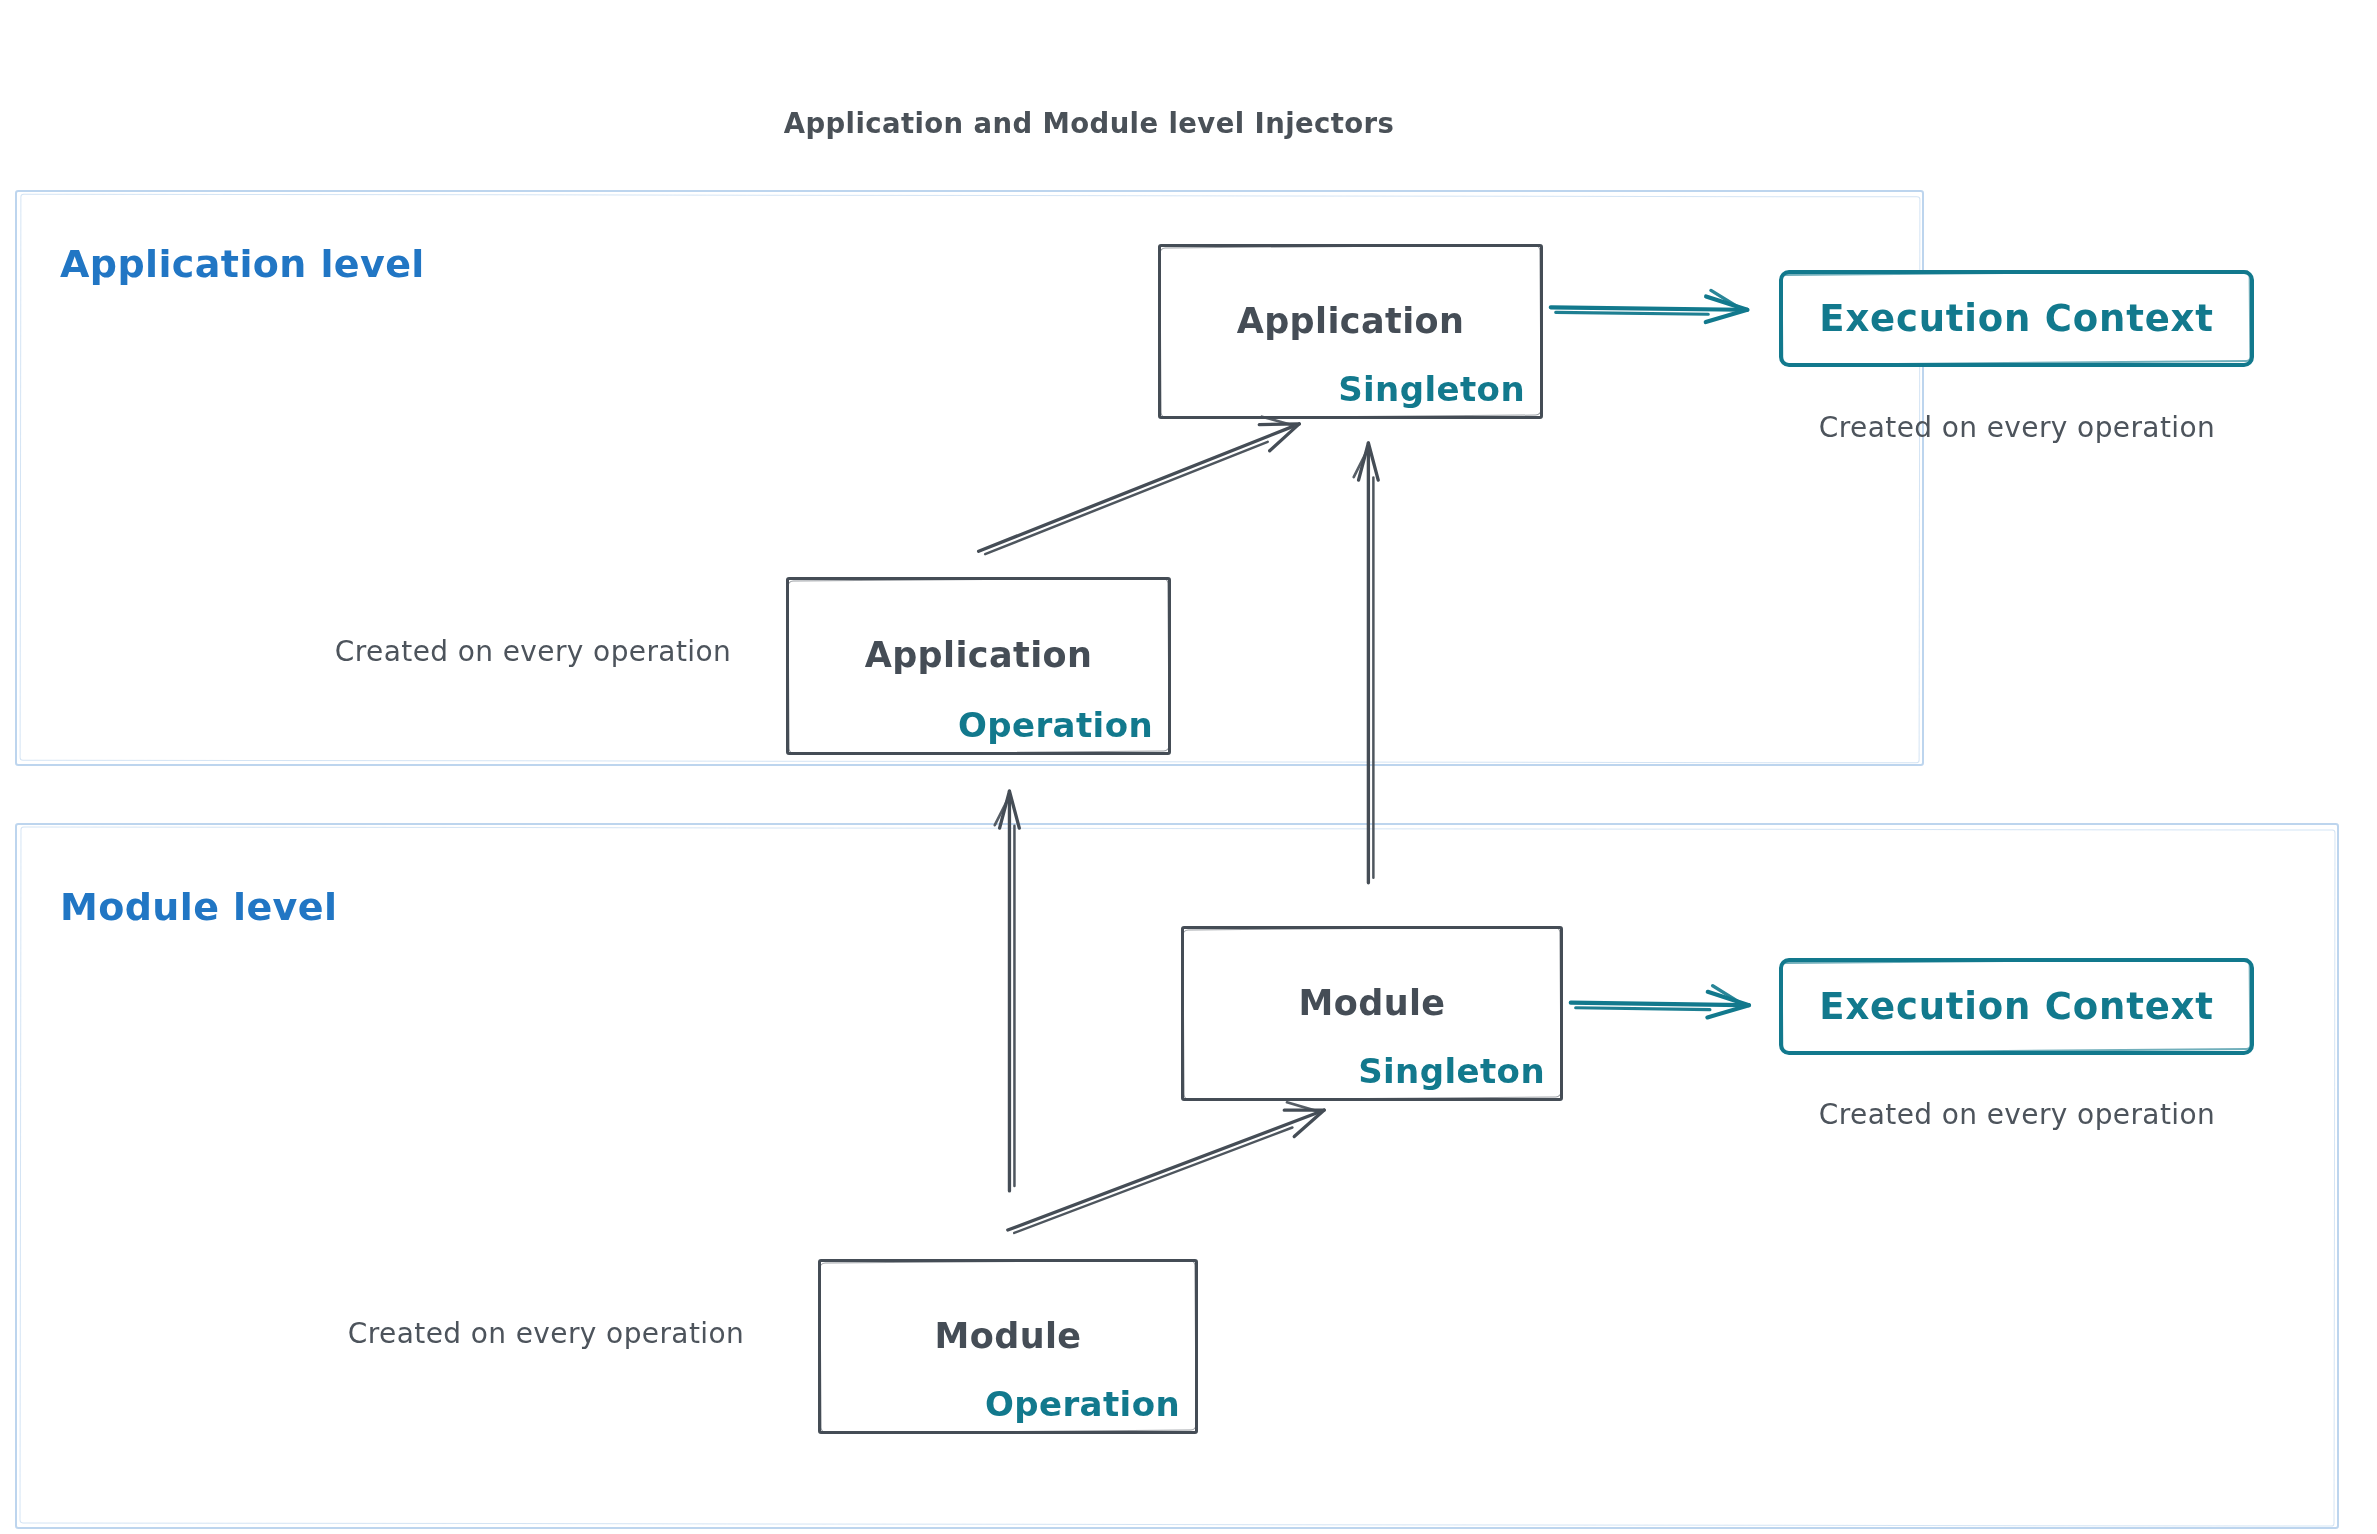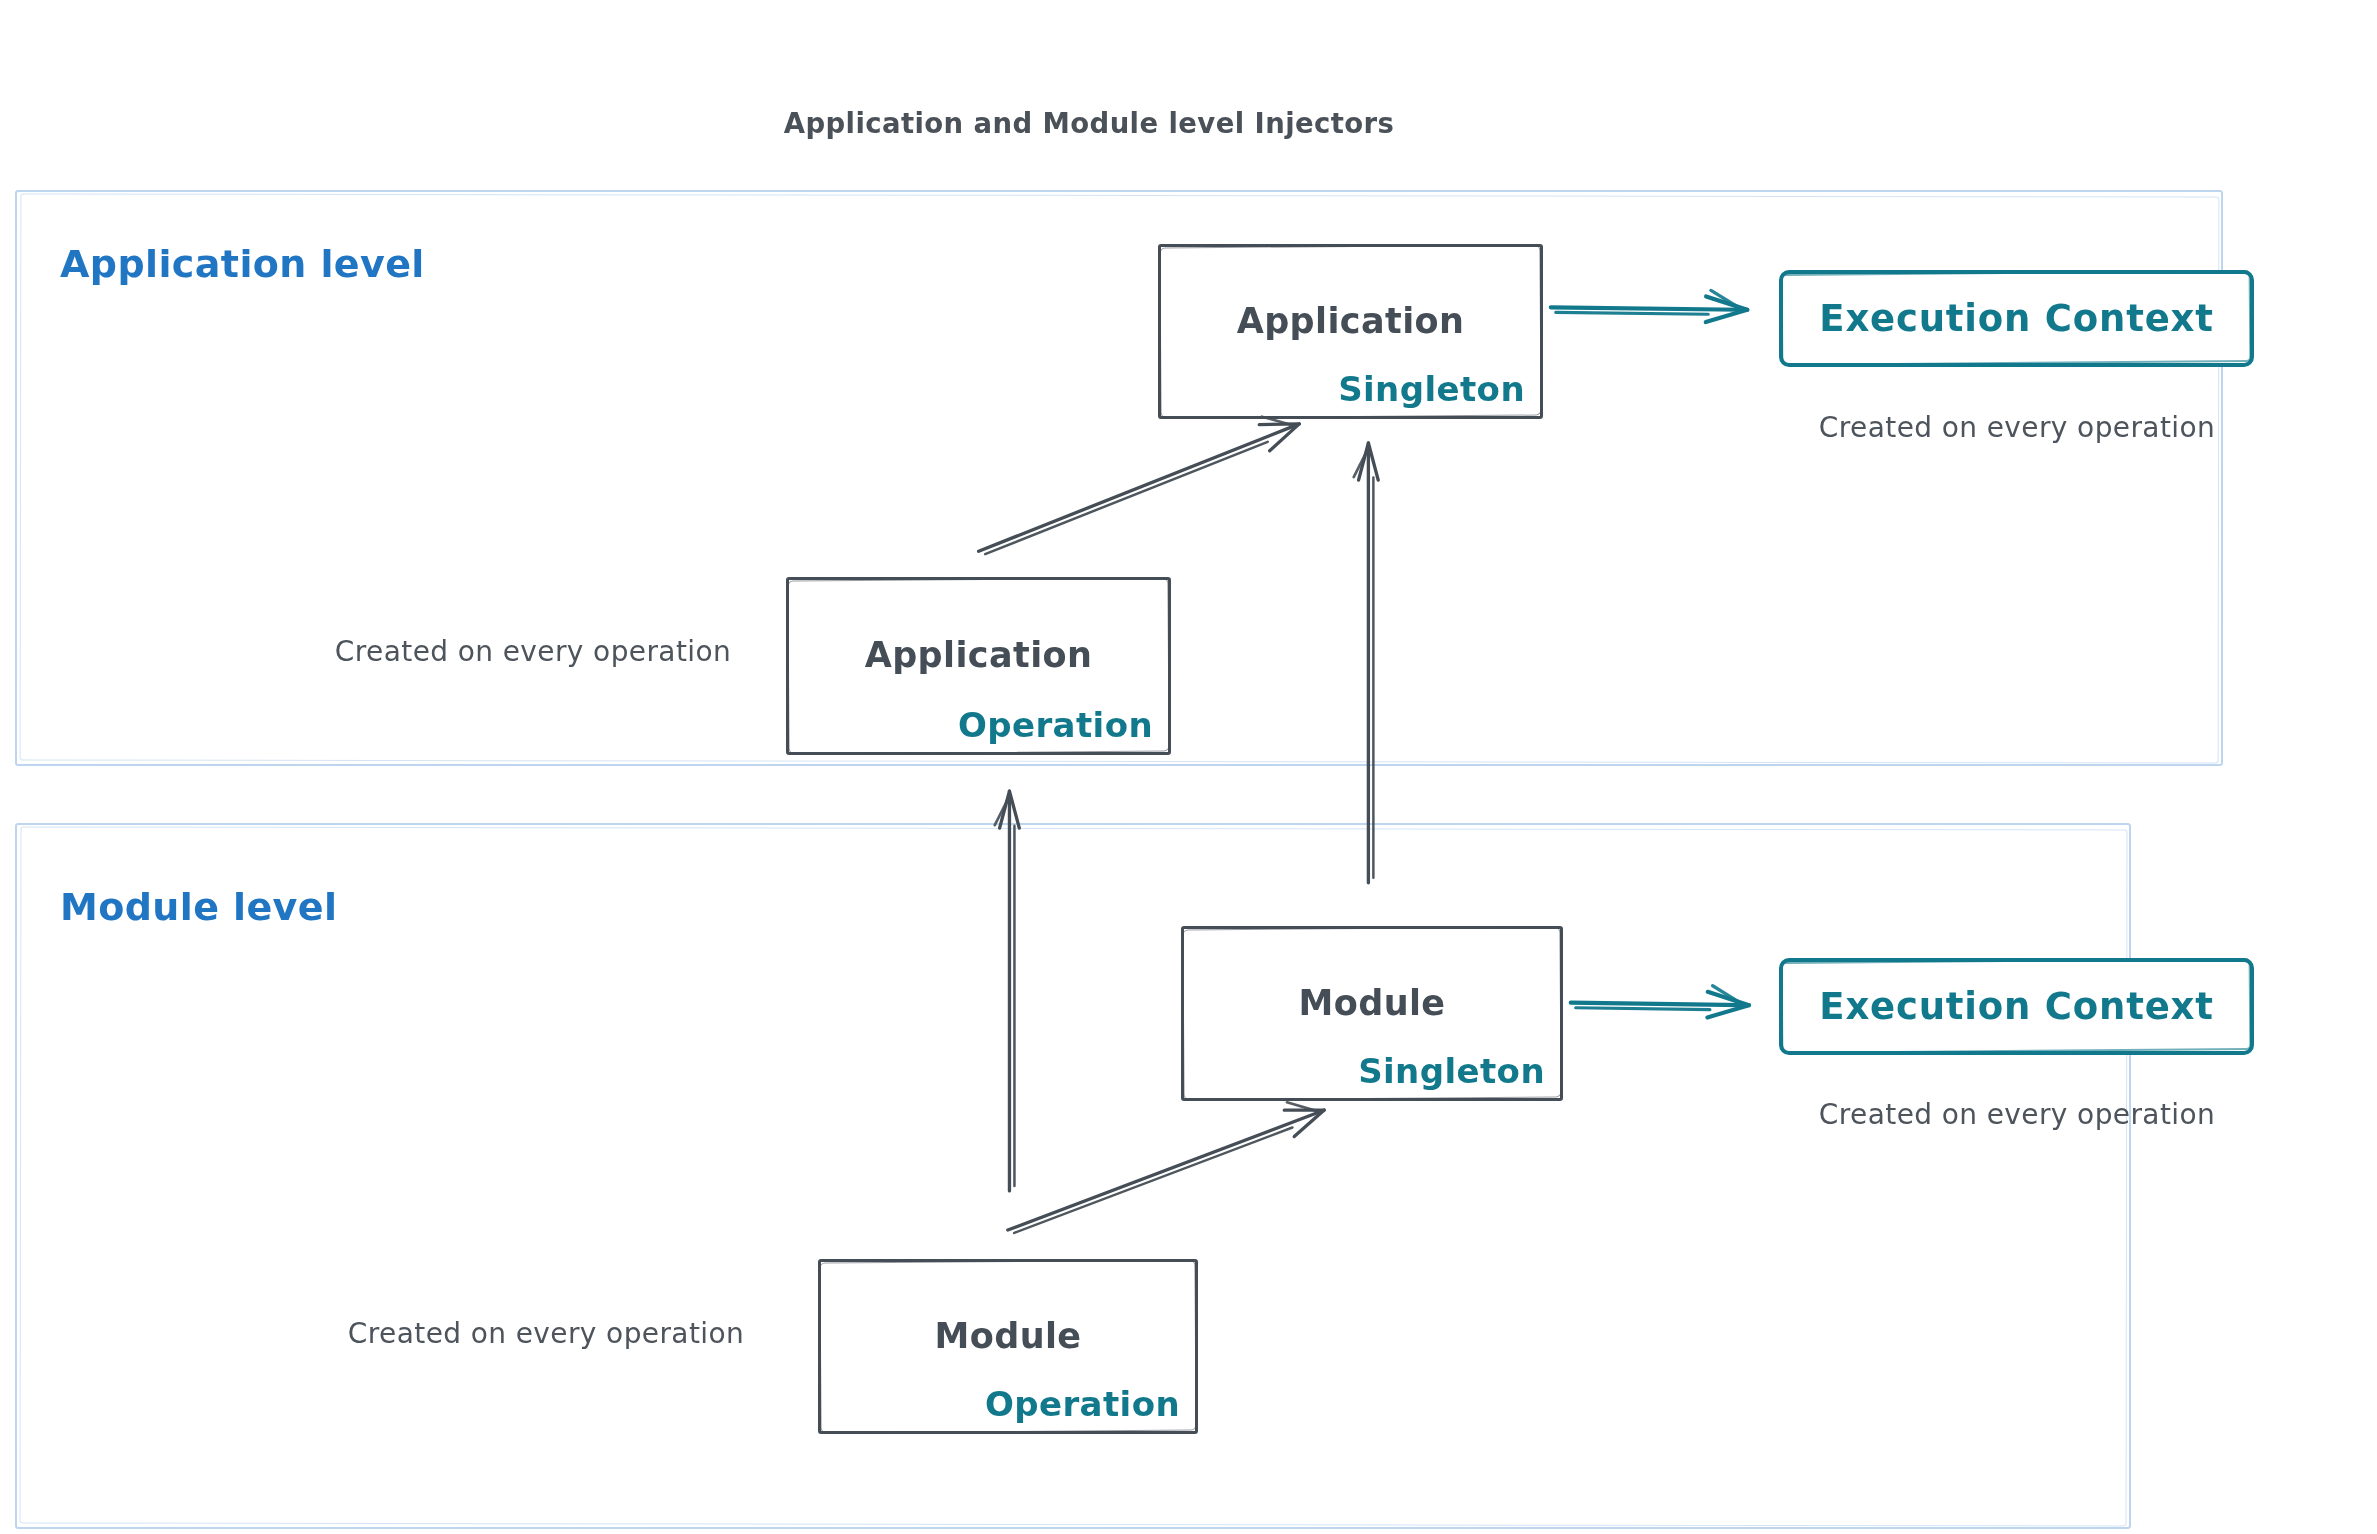--- a/index.html
+++ b/index.html
@@ -30,22 +30,22 @@
     font-size:27.5px;font-weight:700;color:#4a5158;
     letter-spacing:0.4px;white-space:nowrap;
   }
 
   
   .level{position:absolute;border:2.5px solid var(--section);border-radius:3.3px;background:transparent;}
   .level::after{
     content:"";position:absolute;inset:2.5px;border:1.3px solid var(--section);
     border-radius:3.3px;opacity:.65;transform:rotate(.08deg);pointer-events:none;
   }
-  #section-application{left:15px;top:190px;width:2208px;height:576px;}
-  #section-module{left:15px;top:823px;width:2116px;height:706px;}
+  #section-application{left:15px;top:190px;width:1909px;height:576px;}
+  #section-module{left:15px;top:823px;width:2324px;height:706px;}
   .level-label{
     position:absolute;left:43px;top:50px;
     font-size:38px;font-weight:700;color:var(--blue);
     letter-spacing:0.4px;white-space:nowrap;
   }
   #section-module .level-label{top:60px;}
 
   
   .node{
     position:absolute;background:#fff;border:3.3px solid var(--ink);border-radius:3px;

